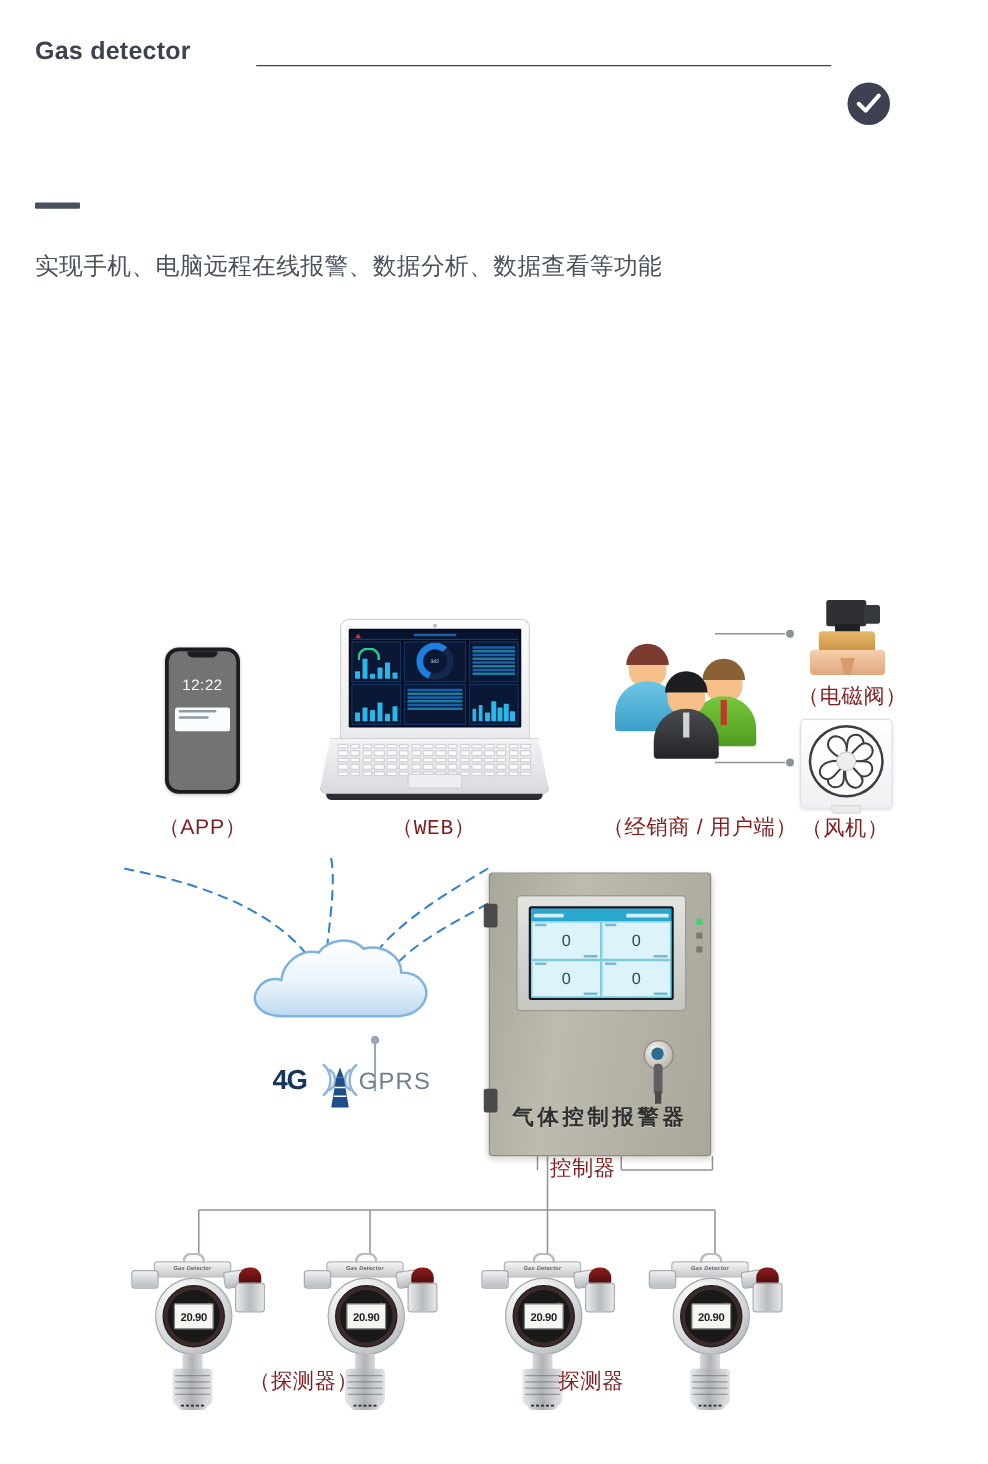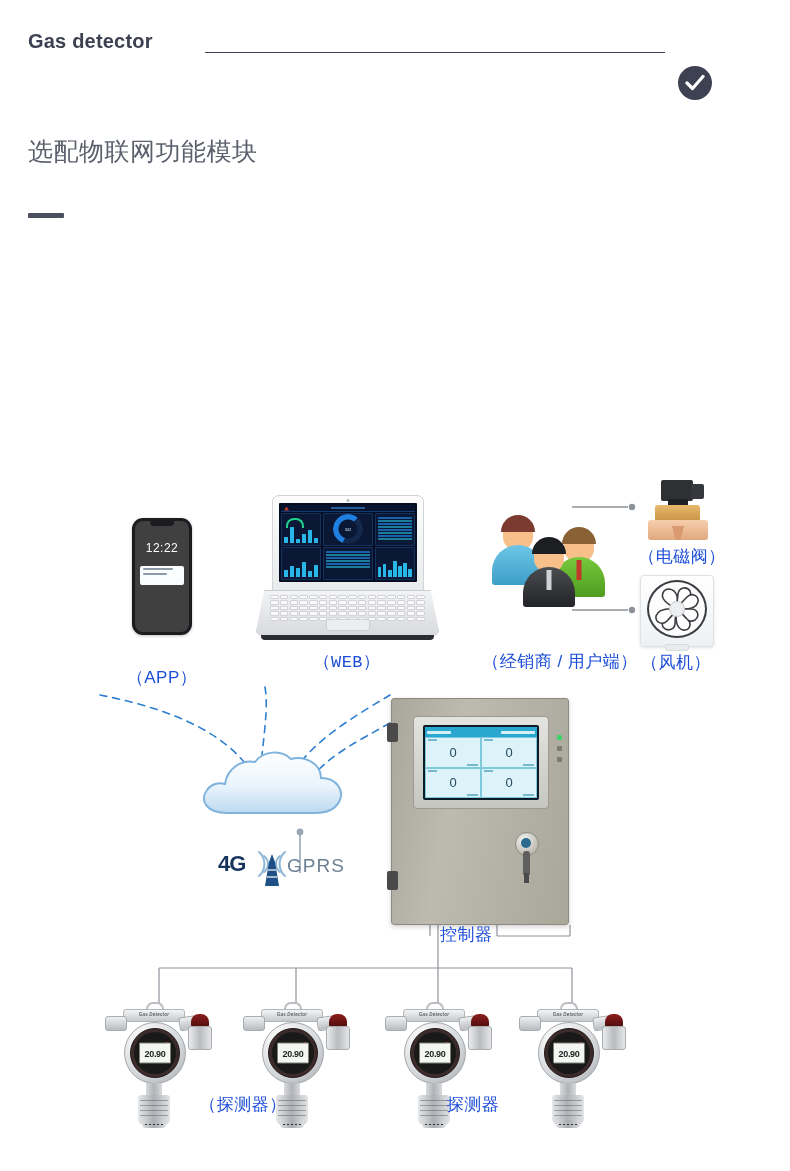--- a/index.html
+++ b/index.html
@@ -49,33 +49,33 @@
     margin:30px 0 0 0;letter-spacing:.3px;
   }
 
   
   .diagram{position:absolute;left:0;top:455px;width:790px;height:716px;}
   .dgm-svg{position:absolute;left:0;top:0;}
 
   .node{position:absolute;}
   .node-label{
     position:absolute;text-align:center;
-    font-size:17px;color:#1d4ed8;white-space:nowrap;
+    font-size:17px;color:#7f1d1d;white-space:nowrap;
     letter-spacing:.5px;
   }
 
   
   .phone{
     position:absolute;left:132px;top:63px;width:60px;height:117px;
     background:#1b1b20;border-radius:11px;padding:3px;box-sizing:border-box;
     box-shadow:0 1px 3px rgba(0,0,0,.25);
   }
   .phone-screen{
     position:relative;width:100%;height:100%;
-    background:#404040;border-radius:8px;overflow:hidden;
+    background:#737373;border-radius:8px;overflow:hidden;
   }
   .phone-notch{
     position:absolute;left:50%;transform:translateX(-50%);top:0;
     width:24px;height:5px;background:#1b1b20;
     border-radius:0 0 4px 4px;
   }
   .phone-time{
     position:absolute;left:0;right:0;top:20px;text-align:center;
     color:#fff;font-size:12px;letter-spacing:.5px;
   }
@@ -276,22 +276,22 @@
     <div class="header-title">Gas detector</div>
     <div class="header-rule"></div>
     <div class="header-badge">
       <svg width="20" height="18" viewBox="0 0 20 18">
         <path d="M2 9 L7.5 14.5 L18 2.5" fill="none" stroke="#ffffff" stroke-width="3.2" stroke-linecap="round" stroke-linejoin="round"></path>
       </svg>
     </div>
   </div>
 
   <div class="hero">
-    <h2 class="hero-h2">选配物联网功能模块</h2>
     <div class="hero-divider"></div>
+    <p class="hero-body">实现手机、电脑远程在线报警、数据分析、数据查看等功能</p>
   </div>
 
   <div class="diagram">
 
     <svg class="dgm-svg" width="790" height="716">
 
       <g fill="none" stroke="#2f7fd0" stroke-width="1.6" stroke-dasharray="7 6" stroke-linecap="round">
         <path d="M100 240 C 150 250, 215 268, 248 312"></path>
         <path d="M265 232 C 268 250, 265 272, 262 300"></path>
         <path d="M390 240 C 360 258, 322 280, 300 308"></path>
@@ -325,21 +325,21 @@
       <div class="phone">
         <div class="phone-screen">
           <div class="phone-notch"></div>
           <div class="phone-time">12:22</div>
           <div class="phone-card">
             <div class="phone-card-l w1"></div>
             <div class="phone-card-l w2"></div>
           </div>
         </div>
       </div>
-      <div class="node-label" style="left:112px;top:195px;width:100px;margin-top:16px;">（APP）</div>
+      <div class="node-label" style="left:112px;top:195px;width:100px;">（APP）</div>
     </div>
 
     <div class="node">
       <div class="laptop">
         <div class="lt-lid">
           <div class="lt-cam"></div>
           <div class="lt-screen">
             <div class="lt-top"></div>
             <div class="lt-grid">
               <div class="lt-cell">
@@ -587,20 +587,21 @@
         <div class="ctrl-leds">
           <i></i>
           <i></i>
           <i></i>
         </div>
         <div class="ctrl-lock"></div>
         <div class="ctrl-key">
             <i></i>
             <b></b>
           </div>
+        <div class="ctrl-name">气体控制报警器</div>
       </div>
       <div class="node-label" style="left:440px;top:468px;width:110px;text-align:left;">控制器</div>
     </div>
 
     <div class="node">
       <div class="valve">
         <div class="v-coil"></div>
         <div class="v-coil2"></div>
         <div class="v-neck"></div>
         <div class="v-body"></div>

